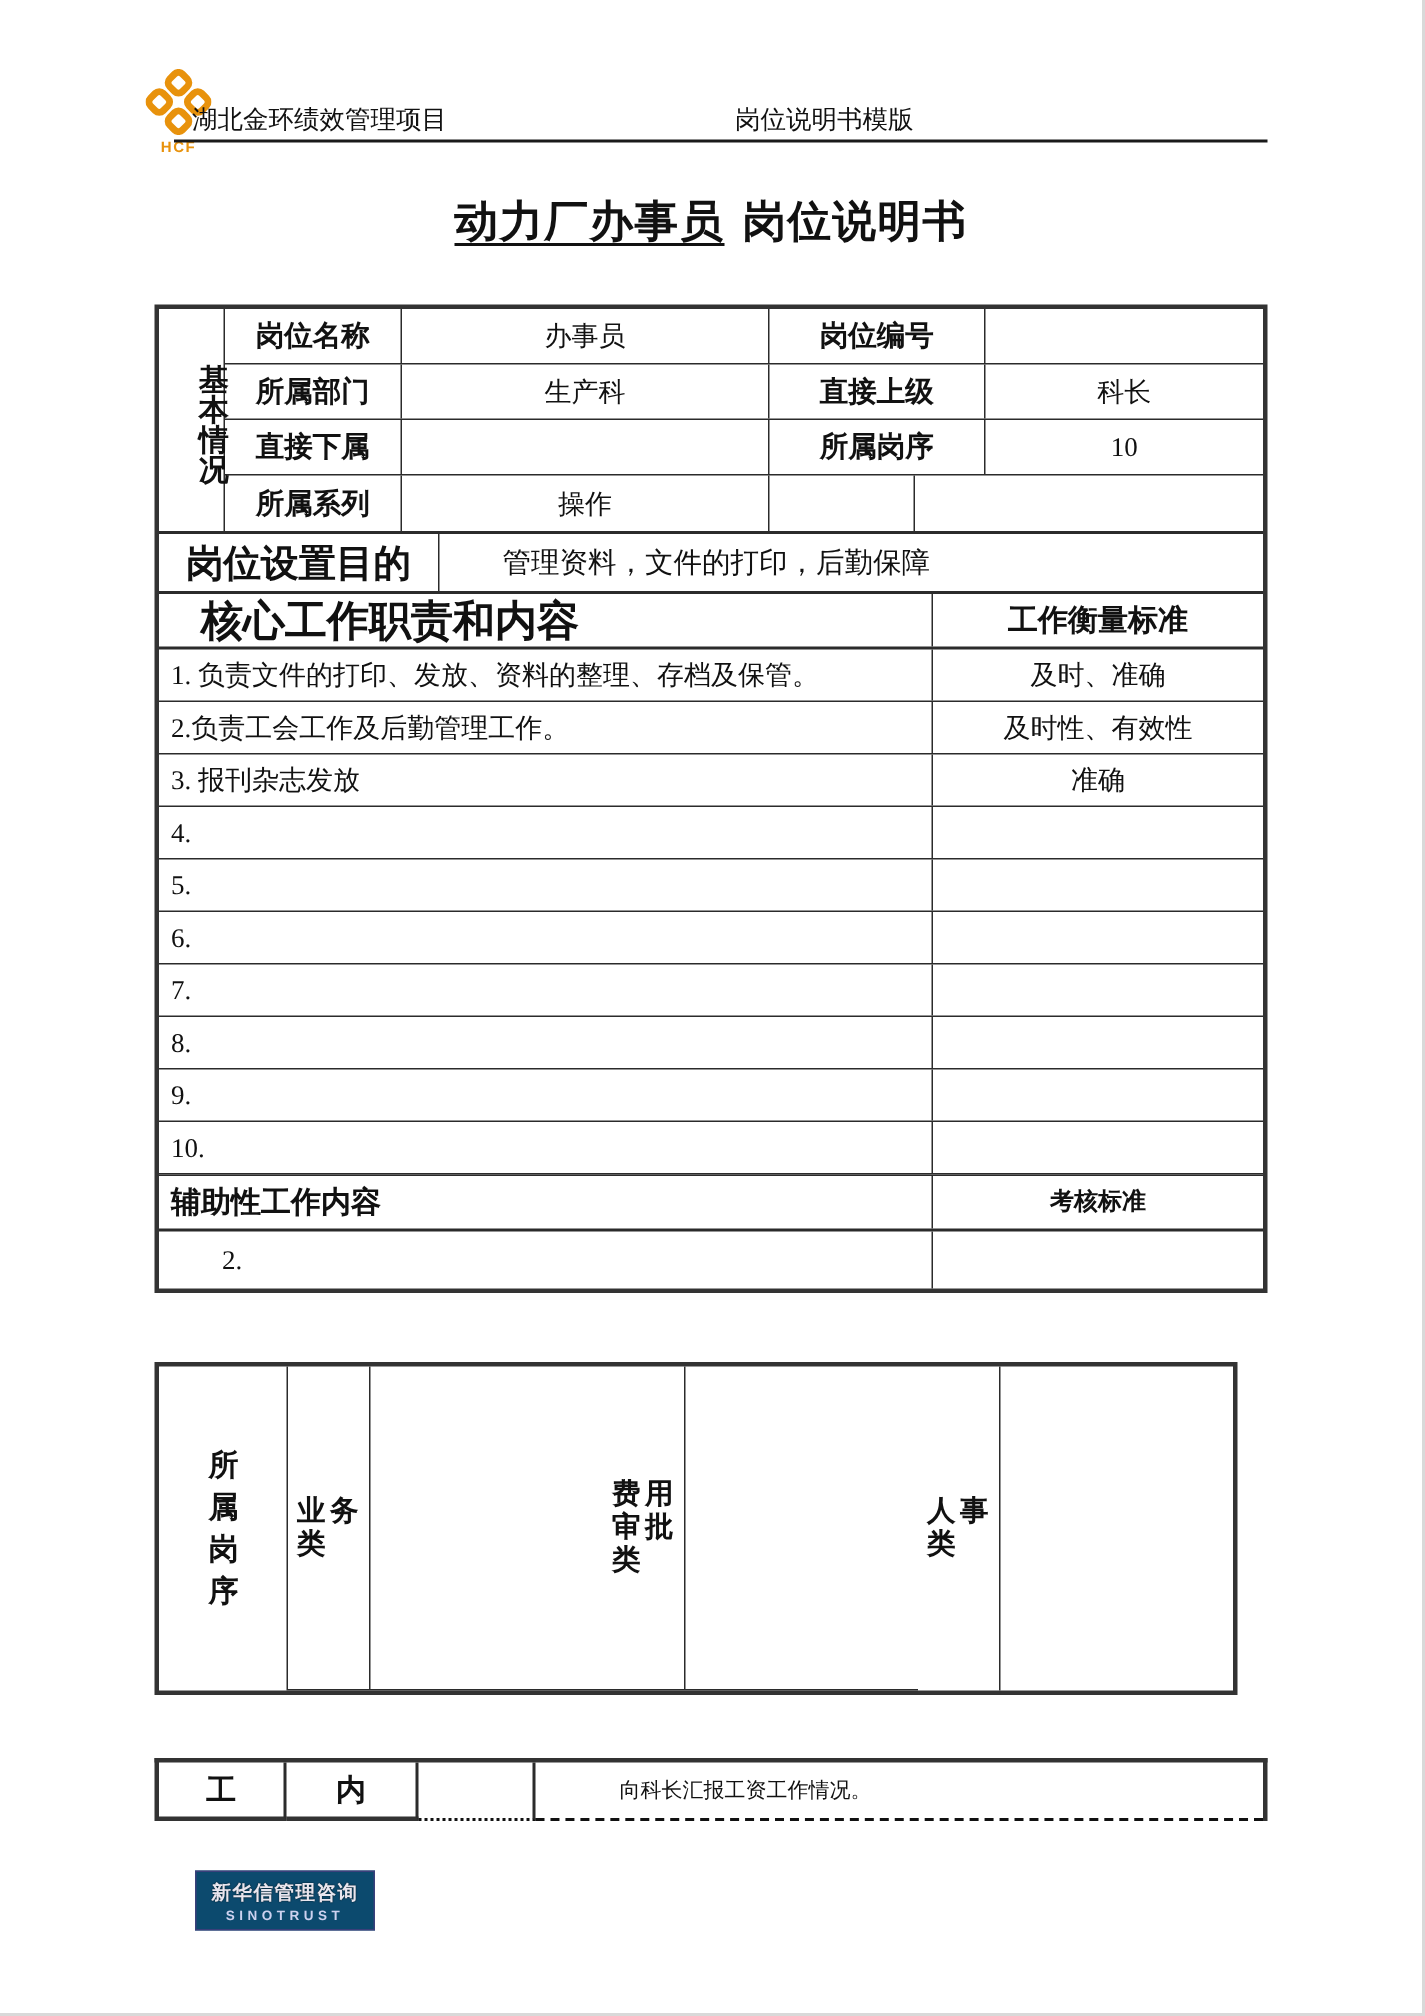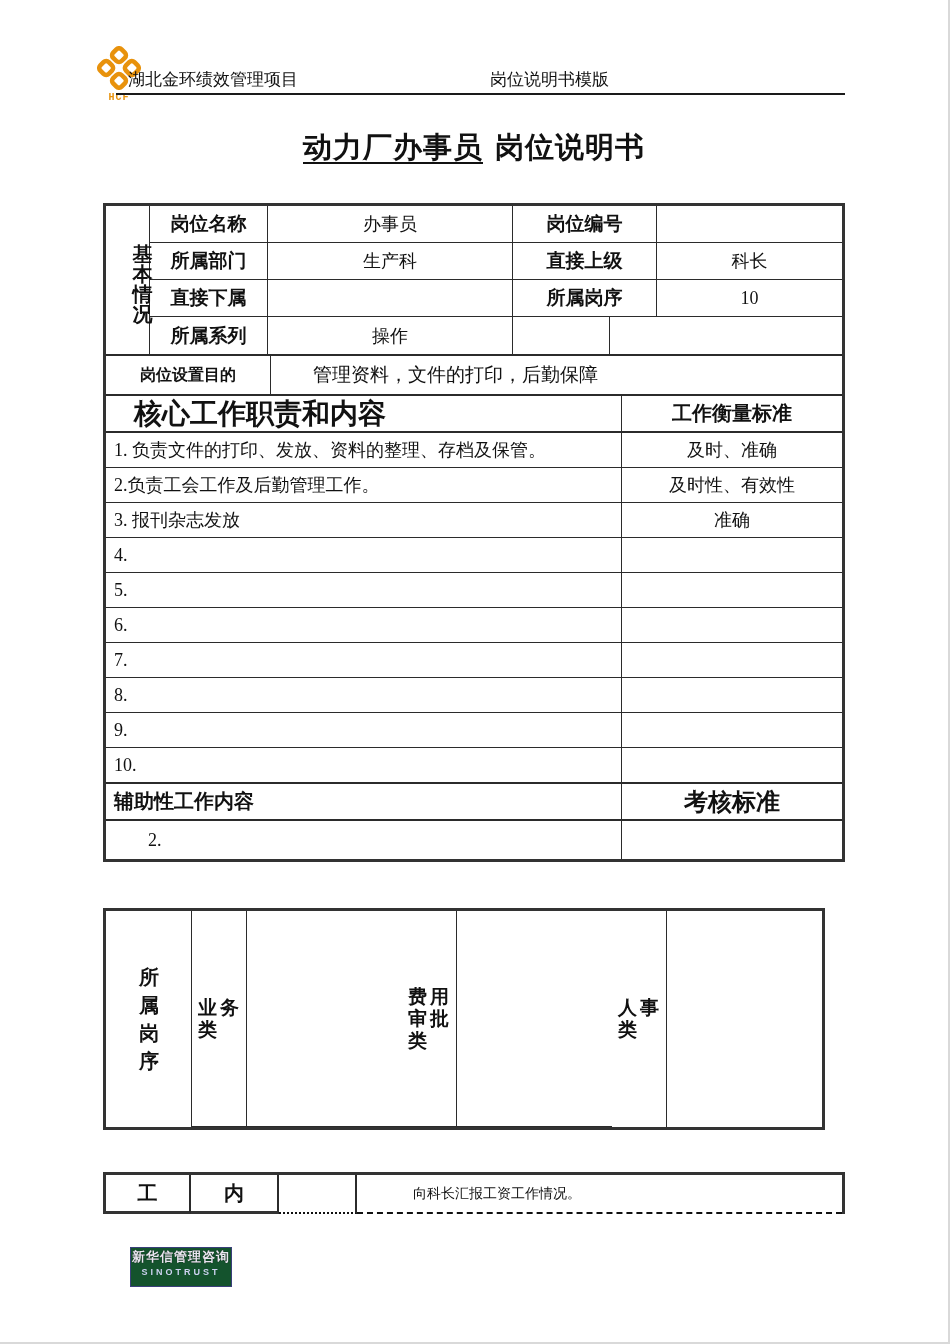--- a/index.html
+++ b/index.html
@@ -6,21 +6,21 @@
   html,body { background:#ffffff; }
   .page {
     position:relative; width:950px; height:1344px; background:#ffffff;
     font-family:"Liberation Serif","DejaVu Serif",serif; color:#111;
     border-right:2px solid #d9d9d9; border-bottom:2px solid #d9d9d9;
     overflow:hidden;
   }
 
   
   .hdr-logo { position:absolute; left:95px; top:46px; width:48px; text-align:center; }
-  .hdr-logo .hcf { font-family:Liberation Mono, monospace;
+  .hdr-logo .hcf { font-family:Liberation Sans, sans-serif;
     font-size:10px; font-weight:bold; color:#e8920c; letter-spacing:1px; margin-top:-2px;text-align:center;}
   .hdr-project { position:absolute; left:128px; top:68px; font-size:17px; }
   .hdr-doctype { position:absolute; left:490px; top:68px; font-size:17px; }
   .hdr-line { position:absolute; left:116px; top:93px; width:729px; border-top:2px solid #1a1a1a; }
 
   
   .title { position:absolute; left:0; top:128px; width:100%; text-align:center;
     font-family:"Liberation Sans","DejaVu Sans",sans-serif;
     font-size:29px; font-weight:bold; letter-spacing:1px; }
   .title .u { text-decoration:underline; text-underline-offset:5px; }
@@ -44,35 +44,35 @@
   .rA .c { display:flex; align-items:center; justify-content:center; font-size:18px; }
   .rA .lab { width:118px; font-size:19px; }
   .rA .v1 { width:245px; }
   .rA .lab2 { width:144px; font-size:19px; }
   .rA .v2 { flex:1; }
   .rA4 .v1b { width:245px; }
   .rA4 .mid { width:97px; }
   .rA4 .end { flex:1; border-right:none; }
 
   .secB { display:flex; height:40px; border-bottom:2px solid #2b2b2b; }
-  .secB .pl { width:165px; display:flex; align-items:center; justify-content:center;
-    font-size:16px;text-align:right; }
+  .secB .pl { width:187px; display:flex; align-items:center; justify-content:center;
+    font-size:25px;text-align:right; }
   .secB .pv { flex:1; display:flex; align-items:center; padding-left:42px; font-size:19px; }
 
   .hd-row { display:flex; height:37px; border-bottom:2px solid #2b2b2b; }
   .hd-row .hl { width:516px; display:flex; align-items:center; padding-left:28px; font-size:28px; }
   .hd-row .hr { flex:1; display:flex; align-items:center; justify-content:center; font-size:20px; }
 
   .duty { display:flex; height:35px; border-bottom:1px solid #2b2b2b; }
   .duty .dl { width:516px; display:flex; align-items:center; padding-left:8px; font-size:18px; }
   .duty .dr { flex:1; display:flex; align-items:center; justify-content:center; font-size:18px; }
 
   .aux-hd { display:flex; height:38px; border-top:1px solid #2b2b2b; border-bottom:2px solid #2b2b2b; }
   .aux-hd .hl { width:516px; display:flex; align-items:center; padding-left:8px; font-size:20px; }
-  .aux-hd .hr { flex:1; display:flex; align-items:center; justify-content:center; font-size:24px; }
+  .aux-hd .hr { flex:1; display:flex; align-items:center; justify-content:center; font-size:16px; }
   .aux { display:flex; height:38px; border-bottom:1px solid #2b2b2b; }
   .aux:last-child { border-bottom:none; }
   .aux .dl { width:516px; display:flex; align-items:center; padding-left:8px; font-size:18px; }
   .aux .dl.indent { padding-left:42px; }
   .aux .dr { flex:1; display:flex; align-items:center; justify-content:center; font-size:18px; }
 
   
   .tbl2 { position:absolute; left:103px; top:908px; width:722px; height:222px;
     border:3px solid #333; display:flex; background:#fff; }
   .tbl2-col1 { position:relative; width:86px; border-right:1px solid #2b2b2b; }
@@ -94,23 +94,23 @@
   .tbl3 .t3c { display:flex; align-items:center; justify-content:center; }
   .t3-1 { width:85px; border-right:2px solid #2b2b2b; border-bottom:3px solid #333;
     font-size:20px; }
   .t3-2 { width:88px; border-right:2px solid #2b2b2b; border-bottom:3px solid #333;
     font-size:20px; }
   .t3-3 { width:78px; border-right:2px solid #2b2b2b; border-bottom:2px dotted #111; }
   .t3-4 { flex:1; justify-content:flex-start !important; padding-left:56px;
     border-bottom:2px dashed #111; font-size:14px; }
 
   
-  .flogo { position:absolute; left:130px; top:1247px; width:102px; height:40px;
-    background:#14532d; border:1px solid #3a3f7a; display:flex; flex-direction:column;
-    align-items:center; }
+  .flogo { position:absolute; left:130px; top:1247px; width:120px; height:40px;
+    background:#0c4a6e; border:1px solid #3a3f7a; display:flex; flex-direction:column;
+    align-items:center; justify-content:center; }
   .flogo .l1 { color:#e8e6ef; font-size:13px; font-weight:bold; letter-spacing:1px;
     font-family:"Liberation Sans","DejaVu Sans",sans-serif; text-shadow:0 0 1px #000; }
   .flogo .l2 { color:#cdd2f0; font-size:9px; font-weight:bold; letter-spacing:3px;
     font-family:"Liberation Sans","DejaVu Sans",sans-serif; margin-top:1px; }
 </style>
 </head>
 <body>
 
 <div class="page">
 

